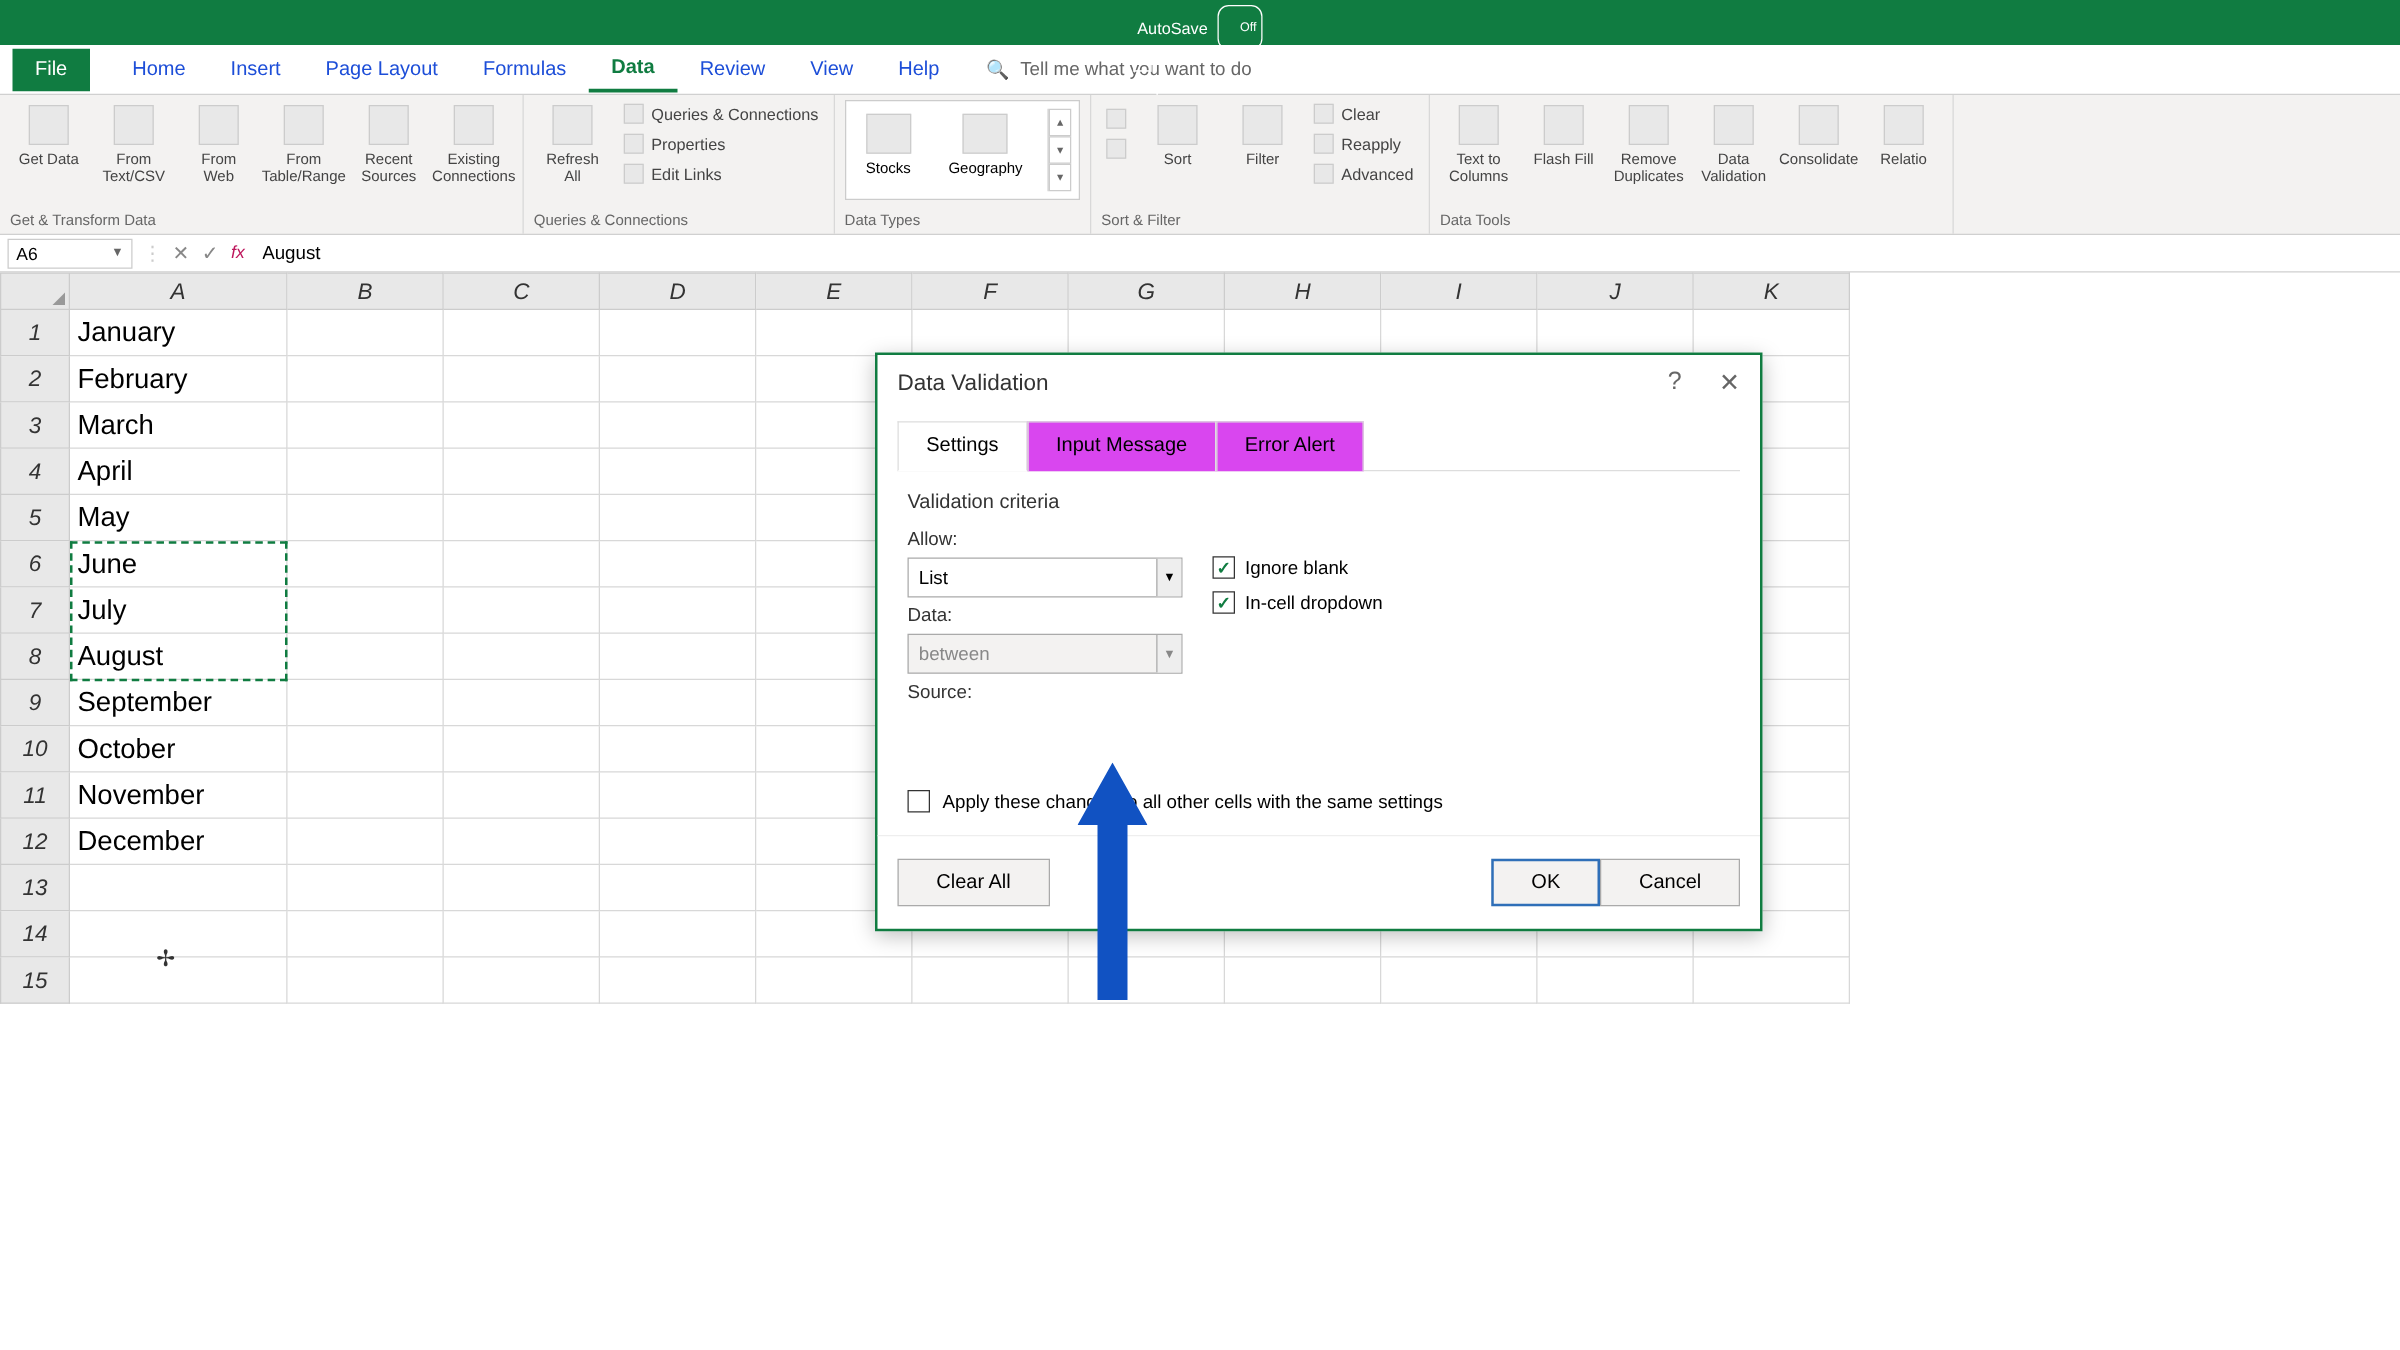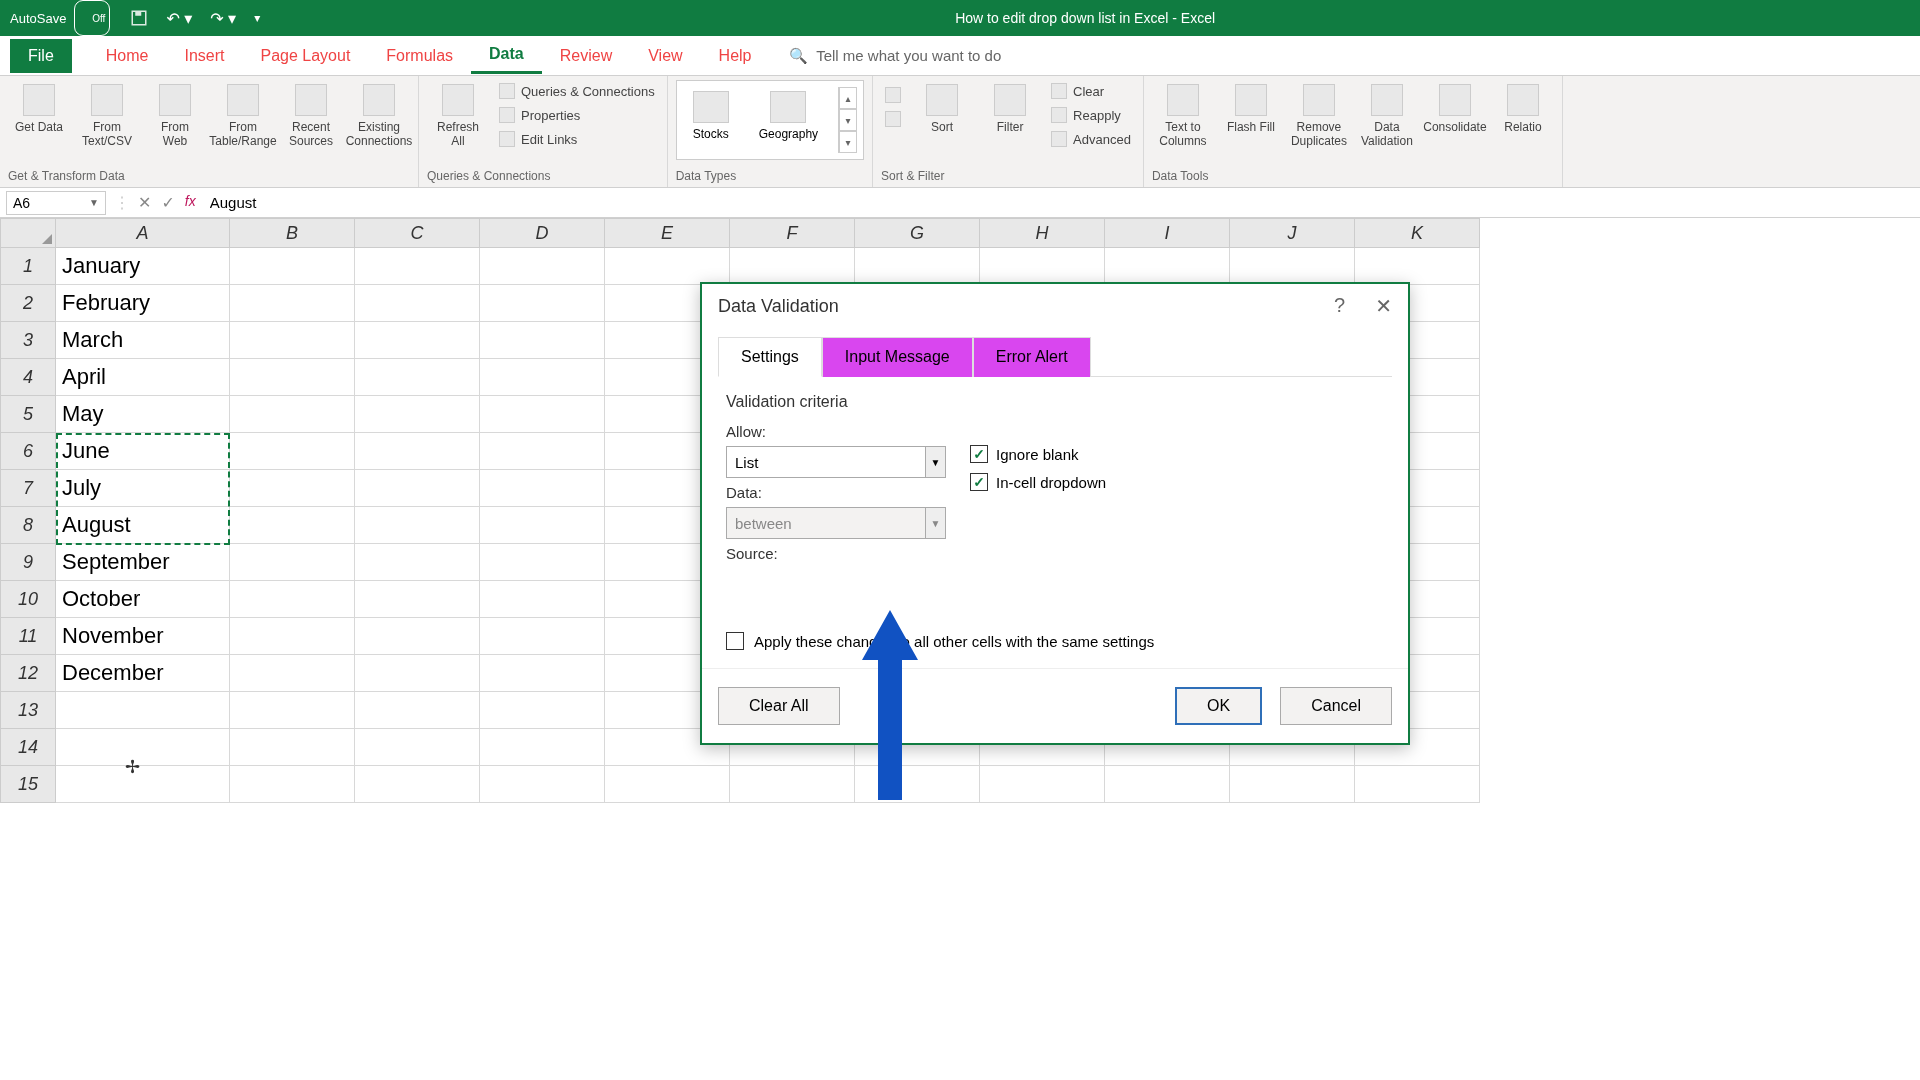--- a/index.html
+++ b/index.html
@@ -1,28 +1,28 @@
 <!DOCTYPE html>
 <html><head>
 <meta charset="utf-8">
 <style>
 * { margin: 0; padding: 0; box-sizing: border-box; font-family: 'Segoe UI', Arial, sans-serif; }
 body { background: #fff; overflow: hidden; width: 1920px; height: 1080px; position: relative; }
 
 
-.titlebar { height: 36px; background: #107c41; display: flex; align-items: center; color: #fff; padding: 16px 10px; }
+.titlebar { height: 36px; background: #107c41; display: flex; align-items: center; color: #fff; padding: 4px 10px; flex-direction: column; }
 .autosave { display: flex; align-items: center; gap: 8px; font-size: 13px; }
 .autosave-toggle { width: 36px; height: 36px; border: 1px solid #fff; border-radius: 9px; display: flex; align-items: center; justify-content: flex-end; padding: 0 4px; font-size: 10px; }
 .qat { display: flex; gap: 18px; margin-left: 20px; align-items: center; }
 .qat-icon { width: 18px; height: 18px; opacity: 0.85; }
 .title-center { flex: 1; text-align: center; font-size: 14px; }
 
 
 .menutabs { height: 40px; display: flex; align-items: center; padding: 0 10px; border-bottom: 1px solid #d0d0d0; }
-.menutab { padding: 8px 18px; font-size: 16px; color: #ef4444; cursor: pointer; }
+.menutab { padding: 8px 18px; font-size: 16px; color: #1d4ed8; cursor: pointer; }
 .menutab.file { background: #107c41; color: #fff; margin-right: 16px; }
 .menutab.active { color: #107c41; border-bottom: 3px solid #107c41; font-weight: 600; }
 .tellme { display: flex; align-items: center; gap: 8px; margin-left: 20px; color: #666; font-size: 15px; }
 
 
 .ribbon { height: 112px; background: #f3f2f1; border-bottom: 1px solid #d0d0d0; display: flex; }
 .rgroup { border-right: 1px solid #d8d8d8; display: flex; flex-direction: column; padding: 4px 8px 2px; }
 .rgroup-content { flex: 1; display: flex; align-items: flex-start; gap: 6px; }
 .rgroup-label { text-align: left; font-size: 12px; color: #666; padding: 2px 0; }
 .rbtn-lg { display: flex; flex-direction: column; align-items: center; justify-content: flex-start; padding: 4px 6px; font-size: 12px; color: #444; width: 62px; text-align: center; gap: 2px; }
@@ -79,21 +79,21 @@
 .dlg-check { display: flex; align-items: center; gap: 8px; font-size: 15px; }
 .dlg-check .box { width: 18px; height: 18px; border: 1px solid #333; display: flex; align-items: center; justify-content: center; font-size: 14px; color: #107c41; font-weight: bold; }
 .dlg-source { display: flex; gap: 0; }
 .dlg-source input { width: 420px; height: 30px; border: 1px solid #aaa; padding: 0 8px; font-size: 15px; }
 .dlg-source .pick { width: 30px; height: 30px; border: 1px solid #aaa; border-left: none; display:flex; align-items:center; justify-content:center; }
 .dlg-apply { display: flex; align-items: center; gap: 10px; font-size: 15px; margin-top: 70px; }
 .dlg-apply .box { width: 18px; height: 18px; border: 1px solid #333; }
 .dlg-footer { display: flex; justify-content: space-between; padding: 18px 16px; border-top: 1px solid #eee; margin-top: 10px; }
 .dlg-btn { padding: 8px 30px; font-size: 16px; border: 1px solid #aaa; background: #f3f2f1; }
 .dlg-btn.primary { border: 2px solid #2f6fb8; }
-.dlg-right-btns { display: flex; gap: 18px; }
+.dlg-right-btns { display: flex; }
 
 
 .arrow { position: absolute; left: 862px; top: 610px; width: 56px; height: 190px; }
 .arrow svg { width: 100%; height: 100%; }
 
 .cursor-cross { position: absolute; left: 125px; top: 538px; font-size: 18px; color: #333; pointer-events: none; }
 </style>
 </head>
 <body>
 

